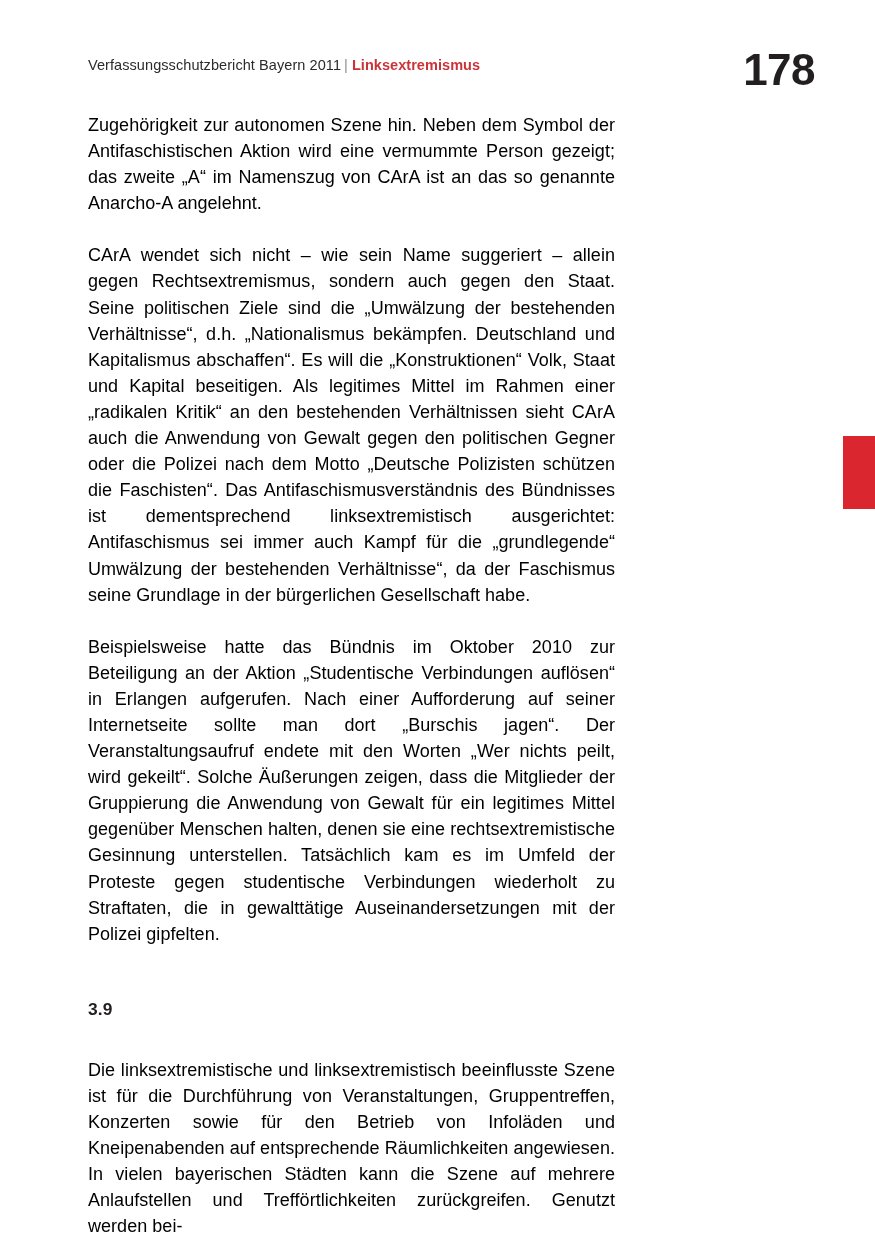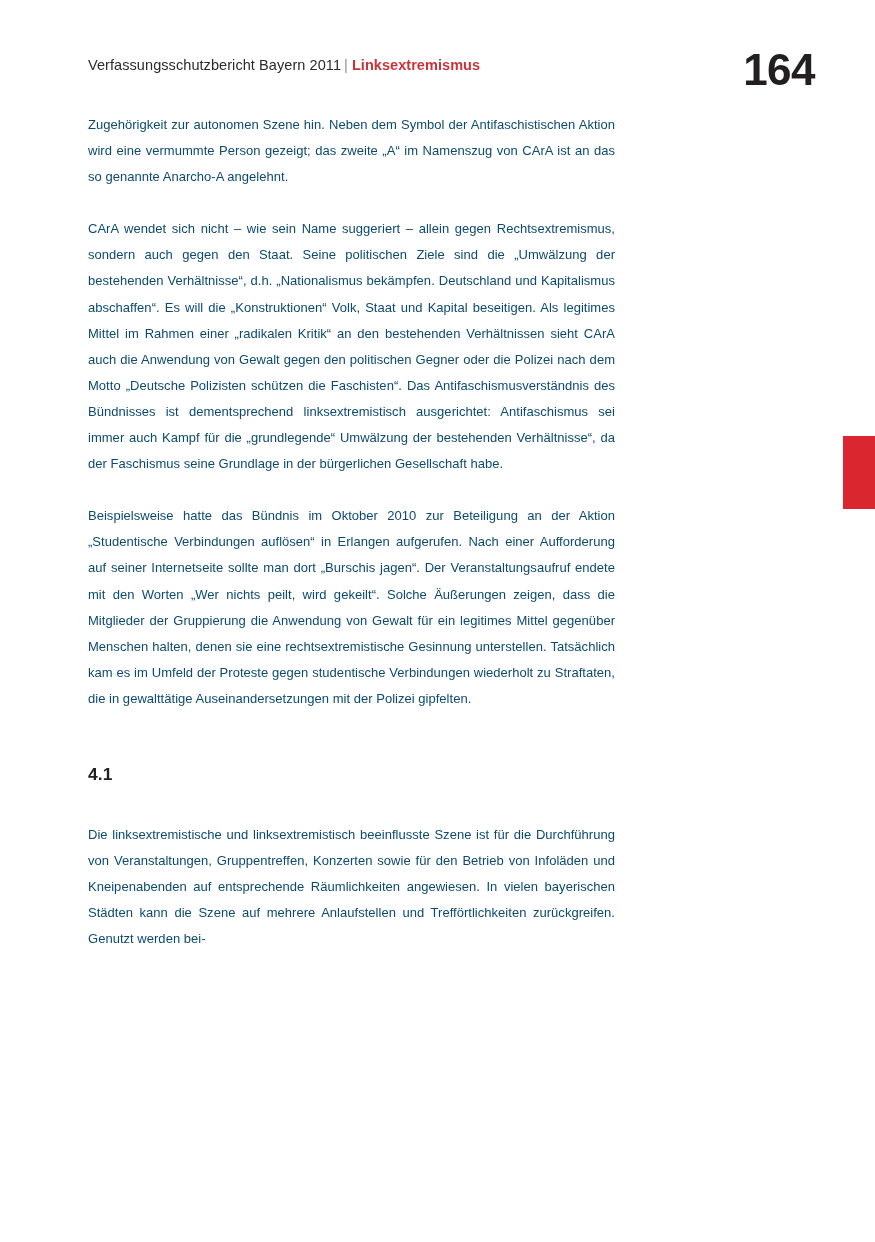--- a/index.html
+++ b/index.html
@@ -70,27 +70,27 @@
   
   .text-column {
     position: absolute;
     left: 88px;
     top: 112px;
     width: 543px;
   }
 
   .body-par {
     margin: 0 16px 26px 0;
-    font-size: 13px;
+    font-size: 18px;
     line-height: 26.1px;
     text-align: justify;
     text-justify: inter-word;
     hyphens: manual;
     letter-spacing: 0.002em;
-    color: #0c4a6e;
+    color: #000000;
   }
   .body-par:last-child {
     margin-bottom: 0;
   }
 
   
   .body-par.before-heading {
     margin-bottom: 52px;
   }
 
@@ -114,33 +114,33 @@
 </style>
 </head>
 <body>
 
 <div class="page">
 
   <div class="running-head">
     <span class="rh-main">Verfassungsschutzbericht Bayern 2011</span><span class="rh-sep">|</span><span class="rh-section">Linksextremismus</span>
   </div>
 
-  <div class="folio">164</div>
+  <div class="folio">178</div>
 
   <div class="thumb-tab"></div>
 
   <div class="text-column">
 
     <p class="body-par">Zugehörigkeit zur autonomen Szene hin. Neben dem Symbol der Antifaschistischen Aktion wird eine vermummte Person gezeigt; das zweite „A“ im Namenszug von CArA ist an das so genannte Anarcho-A angelehnt.</p>
 
     <p class="body-par">CArA wendet sich nicht – wie sein Name suggeriert – allein gegen Rechtsextremismus, sondern auch gegen den Staat. Seine politischen Ziele sind die „Umwälzung der bestehenden Verhältnisse“, d.h. „Nationalismus bekämpfen. Deutschland und Kapitalismus abschaffen“. Es will die „Konstruktionen“ Volk, Staat und Kapital beseitigen. Als legitimes Mittel im Rahmen einer „radikalen Kritik“ an den bestehenden Verhältnissen sieht CArA auch die Anwendung von Gewalt gegen den politischen Gegner oder die Polizei nach dem Motto „Deutsche Polizisten schützen die Faschisten“. Das Antifaschismusverständnis des Bündnisses ist dementsprechend linksextremistisch ausgerichtet: Antifaschismus sei immer auch Kampf für die „grundlegende“ Umwälzung der bestehenden Verhältnisse“, da der Faschismus seine Grundlage in der bürgerlichen Gesellschaft habe.</p>
 
     <p class="body-par before-heading">Beispielsweise hatte das Bündnis im Oktober 2010 zur Beteiligung an der Aktion „Studentische Verbindungen auflösen“ in Erlangen aufgerufen. Nach einer Aufforderung auf seiner Internetseite sollte man dort „Burschis jagen“. Der Veranstaltungsaufruf endete mit den Worten „Wer nichts peilt, wird gekeilt“. Solche Äußerungen zeigen, dass die Mitglieder der Gruppierung die Anwendung von Gewalt für ein legitimes Mittel gegenüber Menschen halten, denen sie eine rechtsextremistische Gesinnung unterstellen. Tatsächlich kam es im Umfeld der Proteste gegen studentische Verbindungen wiederholt zu Straftaten, die in gewalttätige Auseinandersetzungen mit der Polizei gipfelten.</p>
 
     <h2 class="section-heading">
-      <span class="sh-number">4.1</span>
+      <span class="sh-number">3.9</span>
     </h2>
 
     <p class="body-par">Die linksextremistische und linksextremistisch beeinflusste Szene ist für die Durchführung von Veranstaltungen, Gruppentreffen, Konzerten sowie für den Betrieb von Infoläden und Kneipenabenden auf entsprechende Räumlichkeiten angewiesen. In vielen bayerischen Städten kann die Szene auf mehrere Anlaufstellen und Trefförtlichkeiten zurückgreifen. Genutzt werden bei-</p>
 
   </div>
 
 </div>
 
 </body></html>

